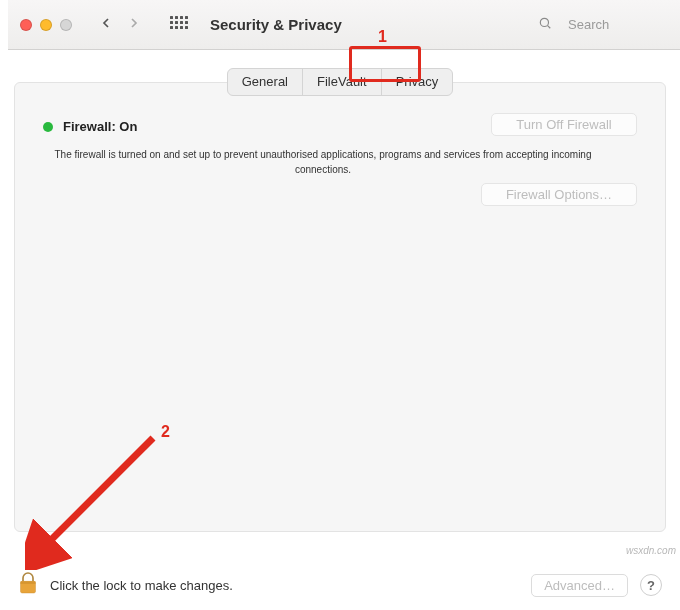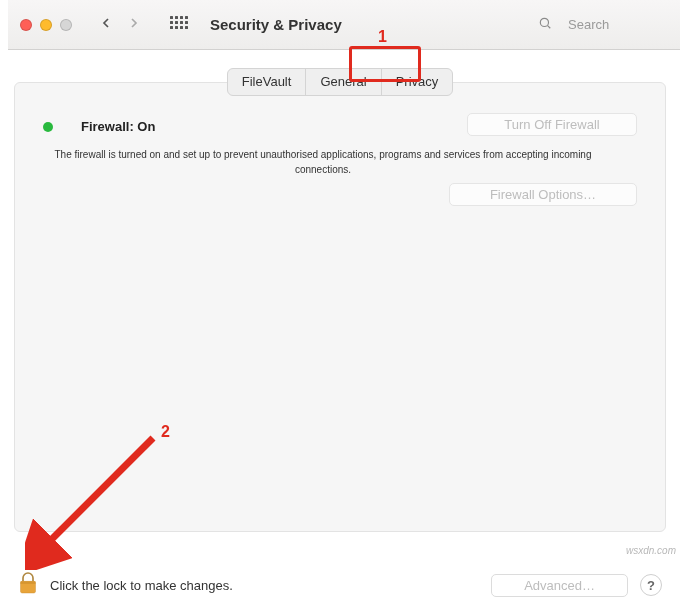--- a/index.html
+++ b/index.html
@@ -144,21 +144,21 @@
       border: 1px solid #e3e3e3;
       border-radius: 6px;
       margin-top: -14px;
       padding: 36px 28px 20px 28px;
       height: 450px;
       position: relative;
     }
     .status-row {
       display: flex;
       align-items: center;
-      gap: 28px;
+      gap: 10px;
       margin-bottom: 14px;
     }
     .status-dot {
       width: 10px;
       height: 10px;
       background: #29b93e;
       border-radius: 50%;
     }
     .status-label {
       font-weight: 700;
@@ -171,35 +171,35 @@
       border-radius: 5px;
       padding: 3px 18px;
       font-size: 13px;
       color: #bdbdbd;
       cursor: default;
     }
     .turn-off {
       position: absolute;
       right: 28px;
       top: 30px;
-      width: 170px;
+      width: 146px;
       text-align: center;
     }
     .desc {
       font-size: 10px;
       color: #333;
       line-height: 1.45;
       max-width: 560px;
       text-align: center;
     }
     .fw-options {
       position: absolute;
       right: 28px;
       top: 100px;
-      width: 188px;
+      width: 156px;
       text-align: center;
     }
     
     .footer {
       position: absolute;
       bottom: 0;
       left: 0;
       right: 0;
       height: 50px;
       display: flex;
@@ -210,21 +210,21 @@
     }
     .lock-icon svg { width: 20px; height: 22px; }
     .lock-text {
       font-size: 13px;
       color: #333;
     }
     .adv-btn {
       background: #fff;
       border: 1px solid #dcdcdc;
       border-radius: 5px;
-      padding: 3px 32px;
+      padding: 3px 12px;
       font-size: 13px;
       color: #bdbdbd;
     }
     .help-btn {
       width: 22px;
       height: 22px;
       border-radius: 50%;
       border: 1px solid #cfcfcf;
       background: #fff;
       display: flex;
@@ -293,22 +293,22 @@
           <line x1="21" y1="21" x2="16.5" y2="16.5"></line>
         </svg>
     </span>
     <input type="text" placeholder="Search" style="">
   </div>
 </div>
 
 <div class="content-area">
   <div class="tabs">
     <div class="tab-bar">
+      <div class="tab">General</div>
       <div class="tab">FileVault</div>
-      <div class="tab">General</div>
       <div class="tab">Privacy</div>
     </div>
   </div>
 
   <div class="tab-highlight" style="left:349px; top:-4px; width:72px; height:36px;"></div>
   <div class="annotation-num" style="left:378px; top:-22px;">1</div>
 
   <div class="panel">
     <div class="status-row">
       <div class="status-dot"></div>

